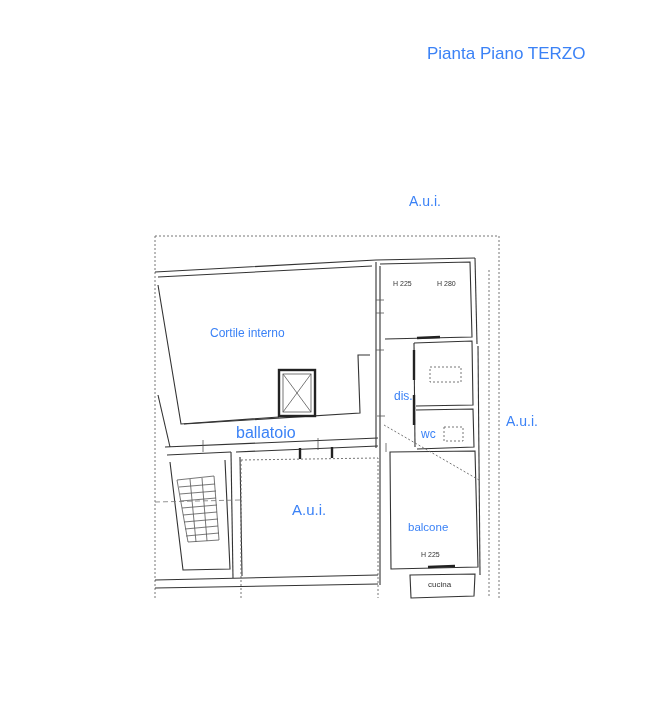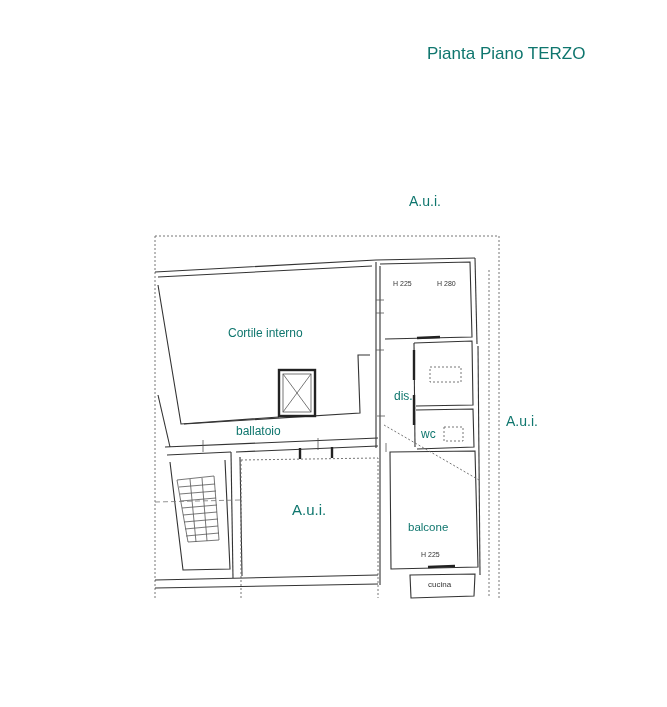--- a/index.html
+++ b/index.html
@@ -28,30 +28,30 @@
     .wall { fill: none; stroke: #333; stroke-width: 1.1; }
     .wall-thin { fill: none; stroke: #555; stroke-width: 0.8; }
     .dash { fill: none; stroke: #666; stroke-width: 0.9; stroke-dasharray: 2 2; }
     .dash-long { fill: none; stroke: #777; stroke-width: 0.8; stroke-dasharray: 5 3; }
     .thick { fill: none; stroke: #222; stroke-width: 2.4; }
 
     .label {
       position: absolute;
       white-space: nowrap;
       line-height: 1;
-      color: #0f766e;
+      color: #3b82f6;
     }
     .title { font-size: 17px; left: 427px; top: 45px; }
     .aui-top { font-size: 14px; left: 409px; top: 194px; }
     .aui-right { font-size: 14px; left: 506px; top: 414px; }
     .aui-center { font-size: 15px; left: 292px; top: 502px; }
     .street { font-size: 15px; left: 234px; top: 627px; }
     .room { font-size: 12px; }
-    .cortile { left: 228px; top: 327px; }
-    .bailatoio { left: 236px; top: 425px; font-size: 12px; }
+    .cortile { left: 210px; top: 327px; }
+    .bailatoio { left: 236px; top: 425px; font-size: 16px; }
     .dis { left: 394px; top: 390px; }
     .wc { left: 421px; top: 428px; }
     .cucina { left: 408px; top: 522px; font-size: 11.5px; }
     .balcone { left: 428px; top: 581px; font-size: 8px; color: #333; }
     .height-mark { font-size: 7px; color: #333; }
     .h1 { left: 393px; top: 280px; }
     .h2 { left: 437px; top: 280px; }
     .h3 { left: 421px; top: 551px; }
     .watermark {
       position: absolute;

